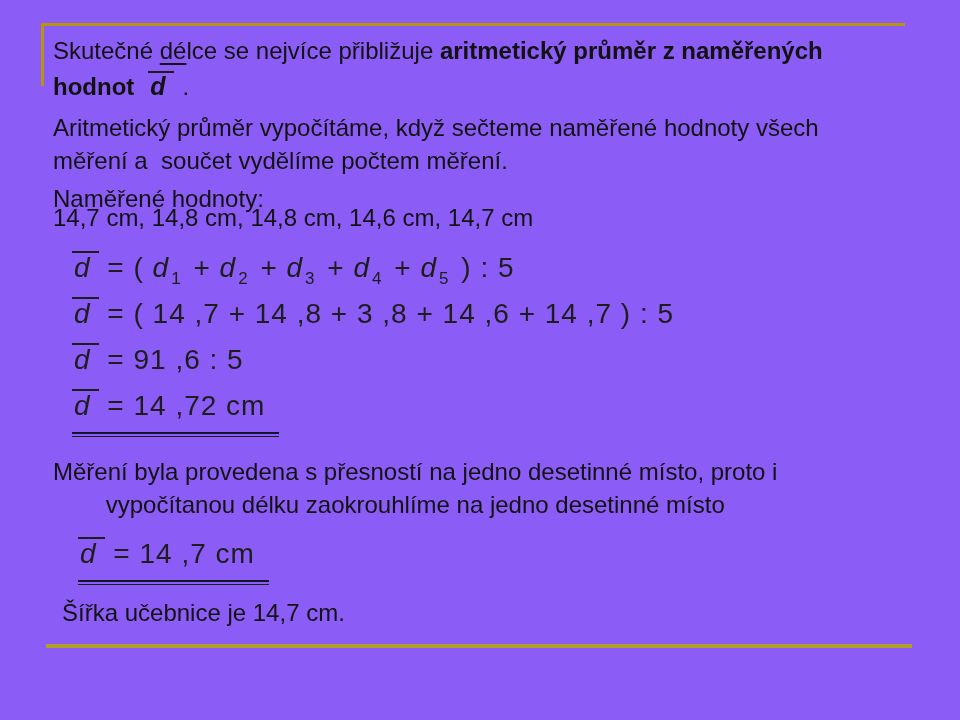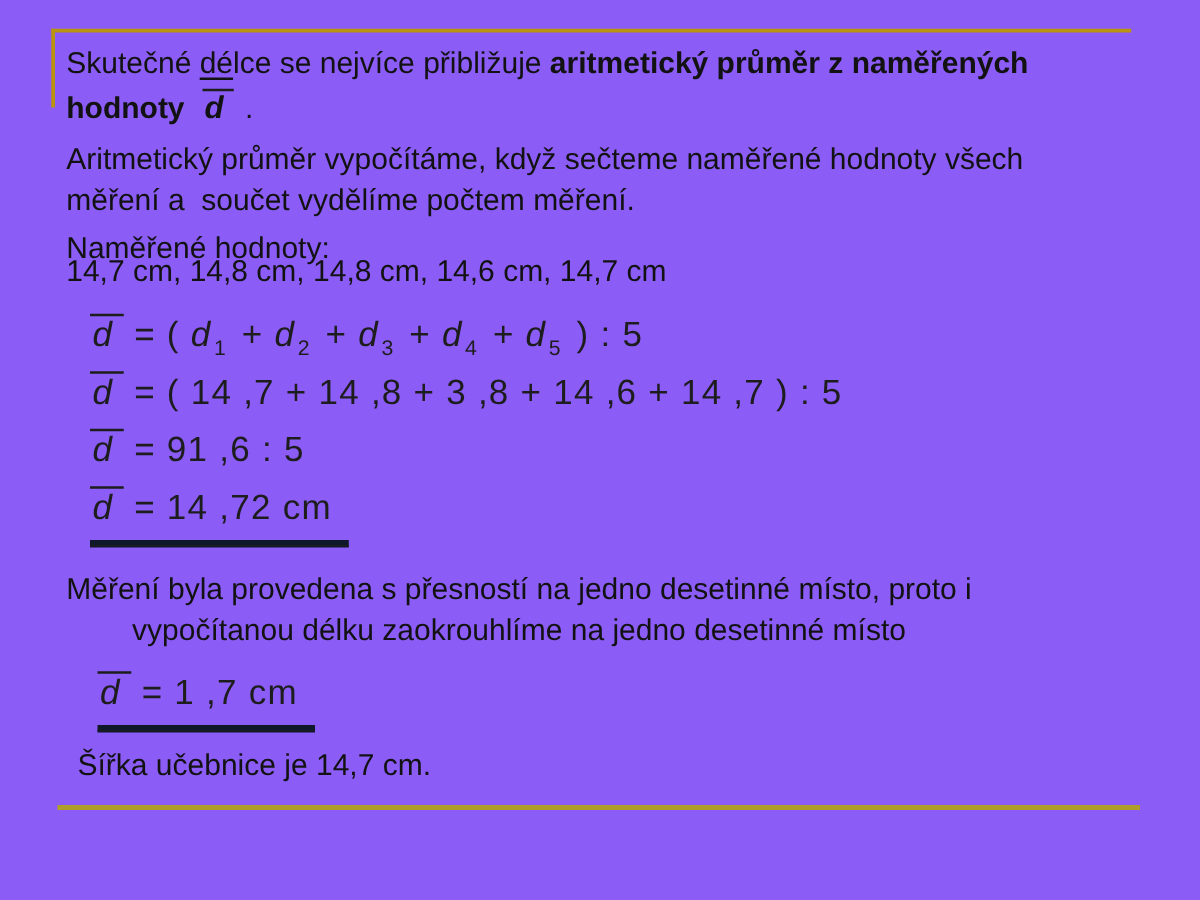--- a/index.html
+++ b/index.html
@@ -26,36 +26,36 @@
   .equations { position:absolute; left:72px; top:248px; }
   .final-eq  { position:absolute; left:78px; top:534px; }
   .eq { font-size:28px; line-height:40px; margin-bottom:6px; white-space:pre;
         color:#1d1d1d; letter-spacing:1px; }
   .eq .var { font-style:italic; }
   .eq sub { font-size:17px; line-height:0; margin:0 3px 0 2px; }
   .dbar { display:inline-block; border-top:2px solid #1d1d1d; padding:0 8px 0 2px;
           line-height:1.08; }
   .dbar .var { font-style:italic; }
   .dbar-intro { margin-left:14px; margin-right:9px; font-size:25px; }
-  .dbl { display:inline-block; border-bottom:6px solid #0f172a; padding-bottom:6px;
+  .dbl { display:inline-block; border-bottom:2px solid #0f172a; padding-bottom:6px;
          padding-right:14px; position:relative; }
   .dbl::after { content:""; position:absolute; left:0; right:0; bottom:-5px;
                 height:1px; background:#1d1d1d; }
 </style>
 </head>
 <body>
 
 <div class="slide">
 
   <div class="rule-top" style="background: rgb(184, 148, 15);"></div>
   <div class="rule-left" style="background: rgb(184, 148, 15);"></div>
 
   <div class="para intro">
     <div><span>Skutečné </span><span class="u">dé</span><span>lce se nejvíce přibližuje </span><span class="b">aritmetický průměr z naměřených</span></div>
-    <div><span class="b">hodnoty</span><span class="dbar dbar-intro"><span class="var b">d</span></span><span>.</span></div>
+    <div><span class="b">hodnot</span><span class="dbar dbar-intro"><span class="var b">d</span></span><span>.</span></div>
   </div>
 
   <div class="para p2">
     <div>Aritmetický průměr vypočítáme, když sečteme naměřené hodnoty všech</div>
     <div>měření a&nbsp; součet vydělíme počtem měření.</div>
   </div>
 
   <div class="para label">Naměřené hodnoty:</div>
   <div class="para values">14,7 cm, 14,8 cm, 14,8 cm, 14,6 cm, 14,7 cm</div>
 
@@ -65,20 +65,20 @@
       <div class="eq"><span class=""><span class="dbar"><span class="var">d</span></span><span> = 91 ,6 : 5</span></span></div>
       <div class="eq"><span class="dbl"><span class="dbar"><span class="var">d</span></span><span> = 14 ,72 cm</span></span></div>
     </div>
 
   <div class="para p3">
     <div>Měření byla provedena s přesností na jedno desetinné místo, proto i</div>
     <div>vypočítanou délku zaokrouhlíme na jedno desetinné místo</div>
   </div>
 
   <div class="final-eq">
-      <div class="eq"><span class="dbl"><span class="dbar"><span class="var">d</span></span><span> = 1 ,7 cm</span></span></div>
+      <div class="eq"><span class="dbl"><span class="dbar"><span class="var">d</span></span><span> = 14 ,7 cm</span></span></div>
     </div>
 
   <div class="para conclusion">Šířka učebnice je 14,7 cm.</div>
 
   <div class="rule-bottom" style="background: rgb(176, 158, 43);"></div>
 
 </div>
 
 </body></html>

